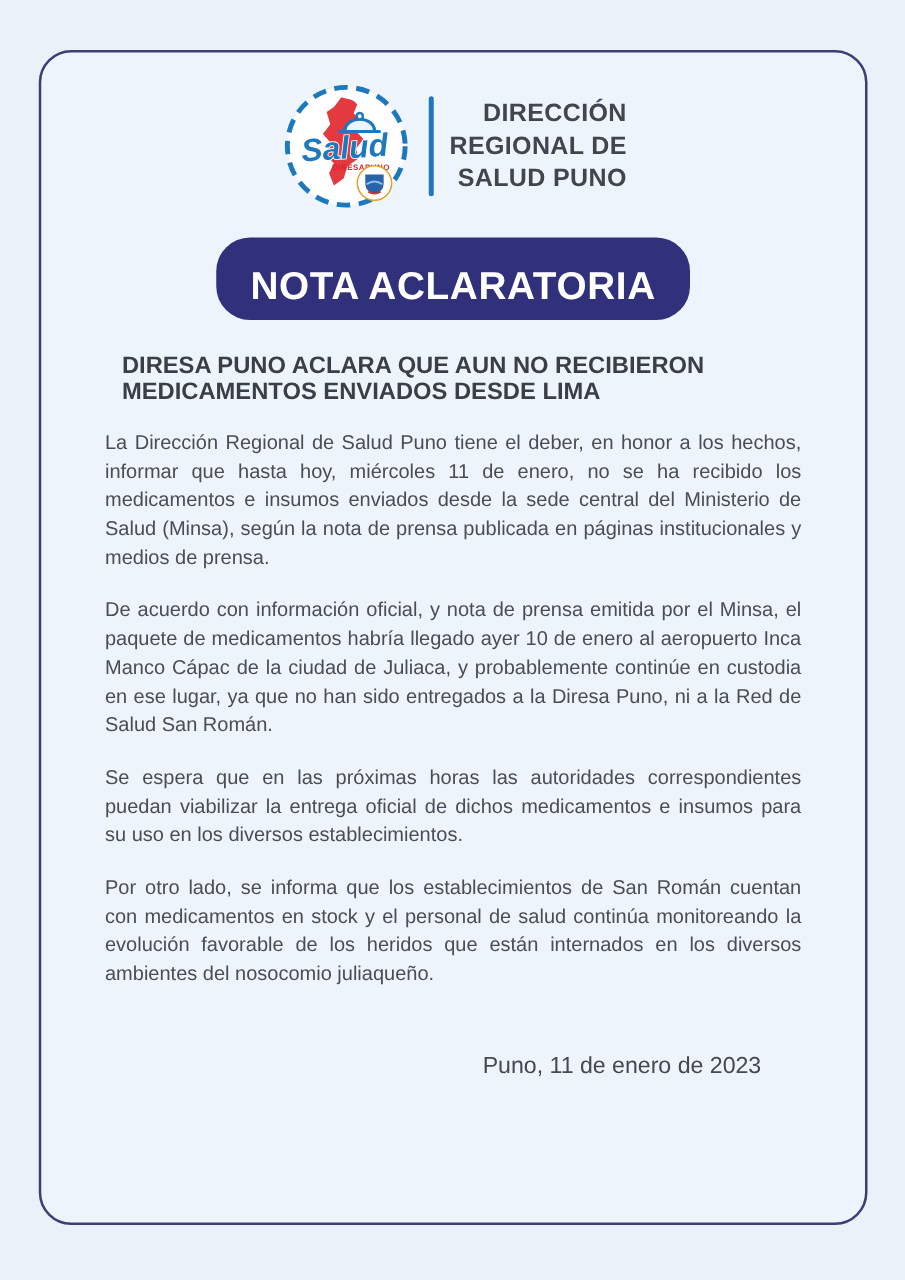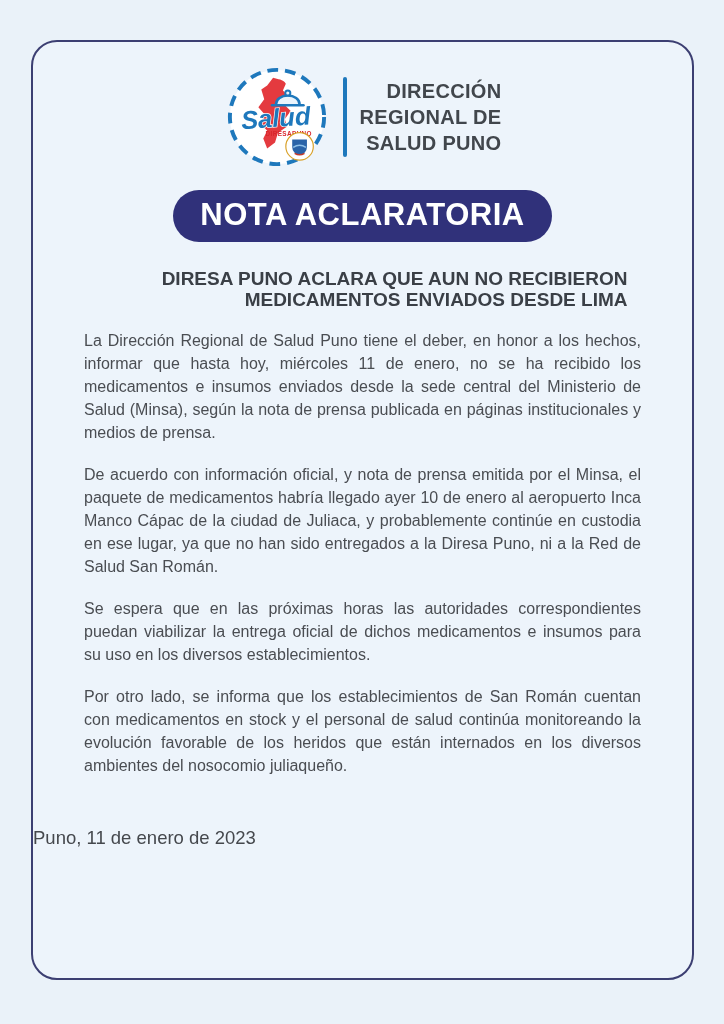--- a/index.html
+++ b/index.html
@@ -46,43 +46,44 @@
   }
   .org-name span { display: block; }
   .banner {
     width: fit-content;
     margin: 20px auto 0;
     background: #30317a;
     color: #ffffff;
     font-weight: bold;
     font-size: 31px;
     letter-spacing: 0.5px;
-    padding: 7px 27px 9px;
+    padding: 21px 27px 9px;
     border-radius: 27px;
     white-space: nowrap;
   }
   .headline {
     margin: 26px auto 0;
     max-width: 530px;
-    text-align: right;
+    text-align: left;
     font-size: 19px;
     line-height: 21px;
     color: #3a3f46;
     font-weight: bold;
   }
   .body-text { margin: 19px 51px 0 51px; }
   .body-text p {
     margin: 0 0 19px 0;
     text-align: justify;
     font-size: 16px;
     line-height: 23px;
     color: #4a4d52;
   }
   .dateline {
-    margin: 50px 53px 0 0;
+    margin: 50px 83px 0 0;
+    text-align: right;
     font-size: 18.5px;
     color: #45484d;
   }
 </style>
 </head>
 <body>
 
 <div class="card">
 
   <div class="header">

